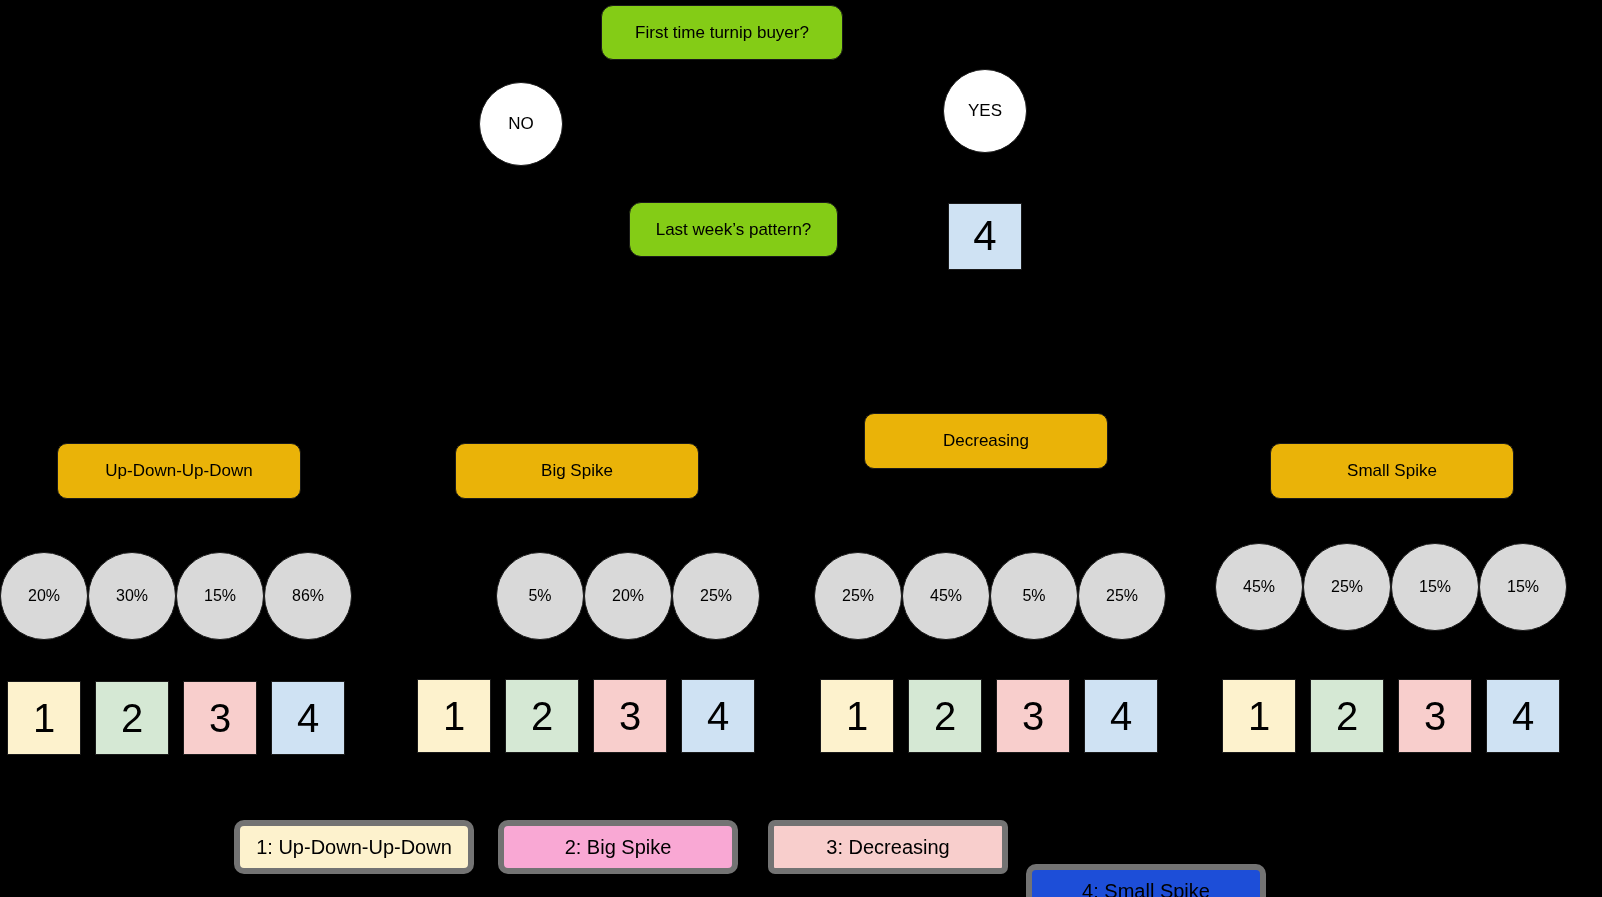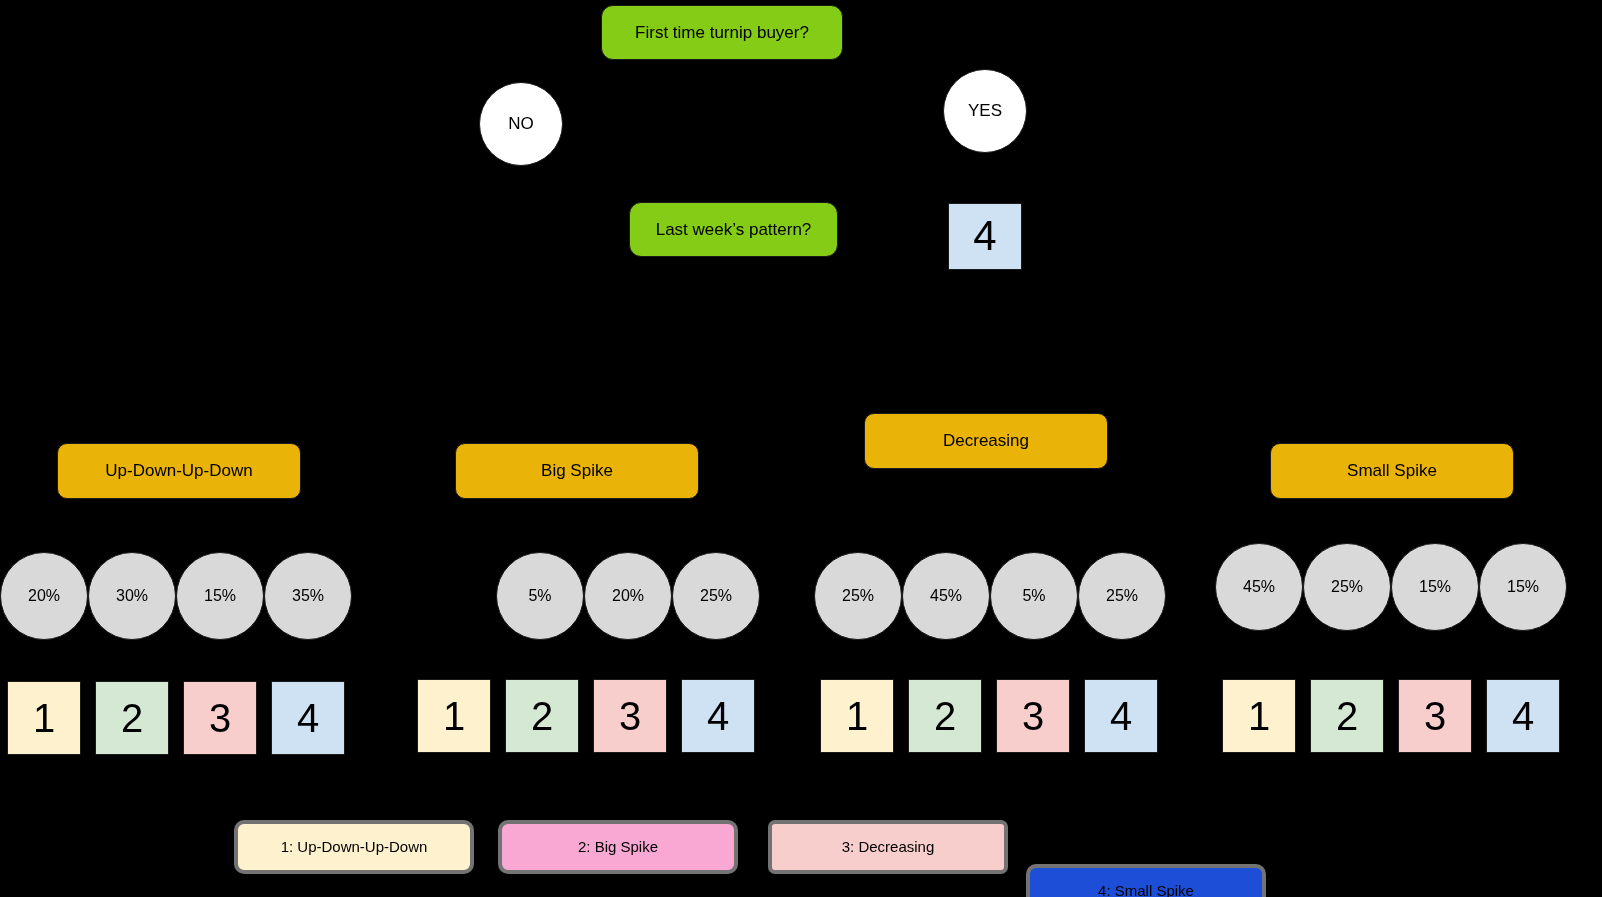--- a/index.html
+++ b/index.html
@@ -59,23 +59,23 @@
     border-radius: 50%;
     font-size: 16px;
     box-shadow: 2px 2px 2px rgba(0,0,0,0.35);
   }
   .num-box {
     border: 1px solid #1a1a1a;
     font-size: 40px;
     box-shadow: 2px 2px 2px rgba(0,0,0,0.35);
   }
   .legend-box {
-    border: 4px solid #737373;
+    border: 6px solid #737373;
     border-radius: 10px;
-    font-size: 15px;
+    font-size: 20px;
     box-shadow: 2px 2px 2px rgba(0,0,0,0.35);
   }
   .big-num {
     font-size: 42px;
   }
 </style>
 </head>
 <body>
 
 <div id="canvas">
@@ -106,21 +106,21 @@
   <div class="node pct-circle" style="left:0px;  top:552px; width:88px; height:88px;">
     <span>20%</span>
     </div>
   <div class="node pct-circle" style="left:88px; top:552px; width:88px; height:88px;">
     <span>30%</span>
     </div>
   <div class="node pct-circle" style="left:176px;top:552px; width:88px; height:88px;">
     <span>15%</span>
     </div>
   <div class="node pct-circle" style="left:264px;top:552px; width:88px; height:88px;">
-    <span>35%</span>
+    <span>86%</span>
     </div>
 
   <div class="node num-box" style="left:7px;  top:681px; width:74px; height:74px; background:#fdf2cd;">
     <span>1</span>
     </div>
   <div class="node num-box" style="left:95px; top:681px; width:74px; height:74px; background:#d5e8d4;">
     <span>2</span>
     </div>
   <div class="node num-box" style="left:183px;top:681px; width:74px; height:74px; background:#f8cecc;">
     <span>3</span>

